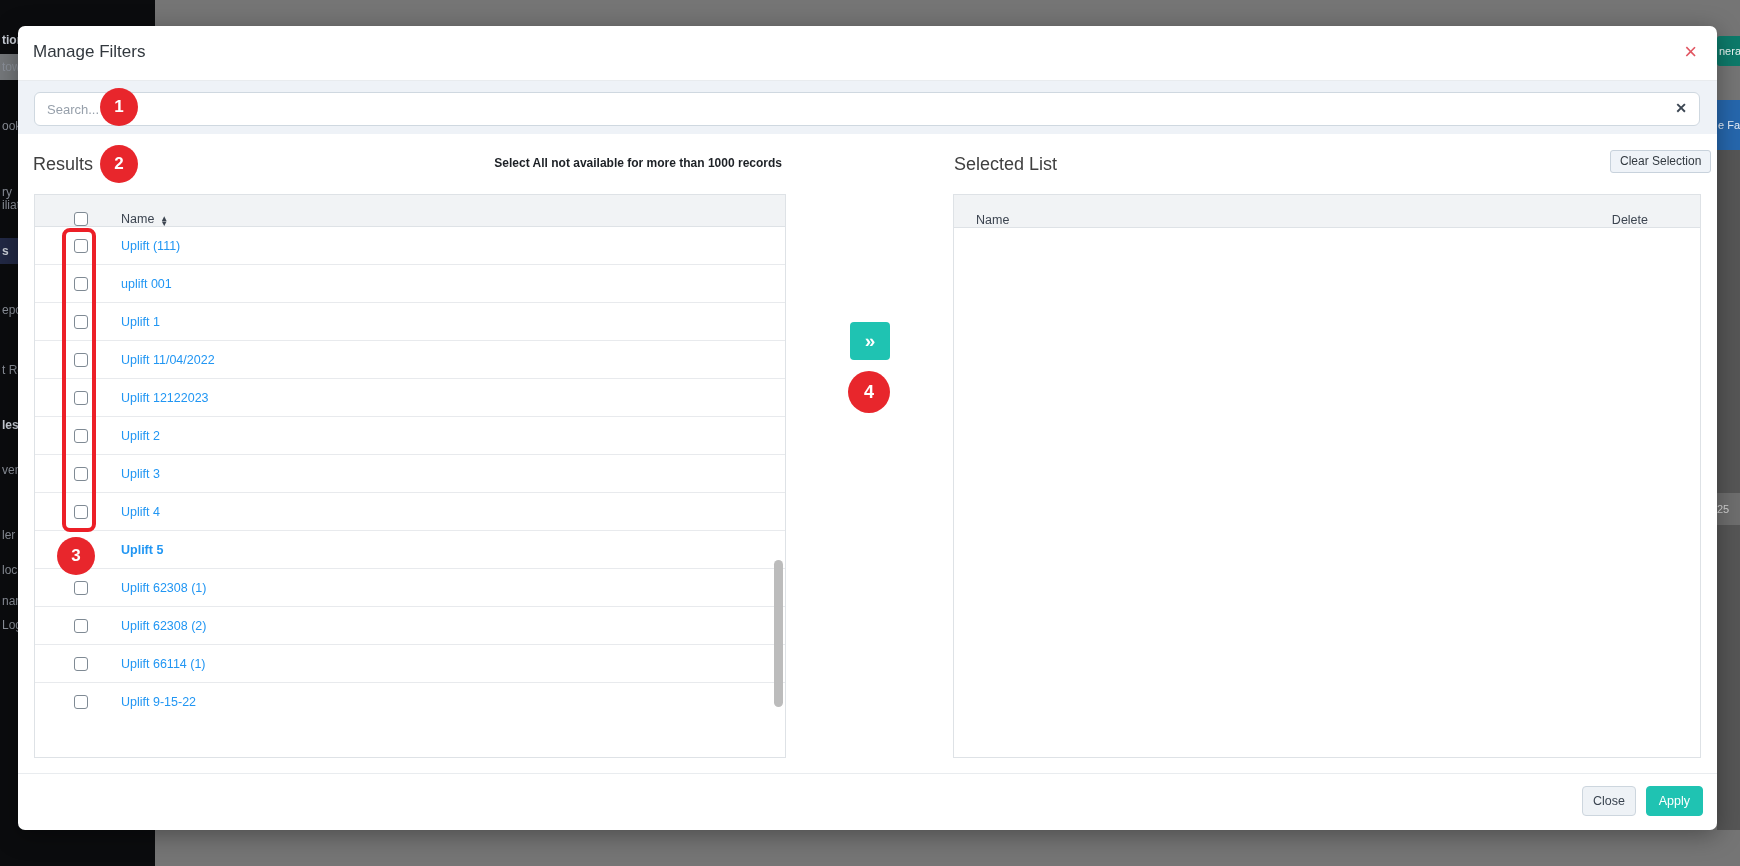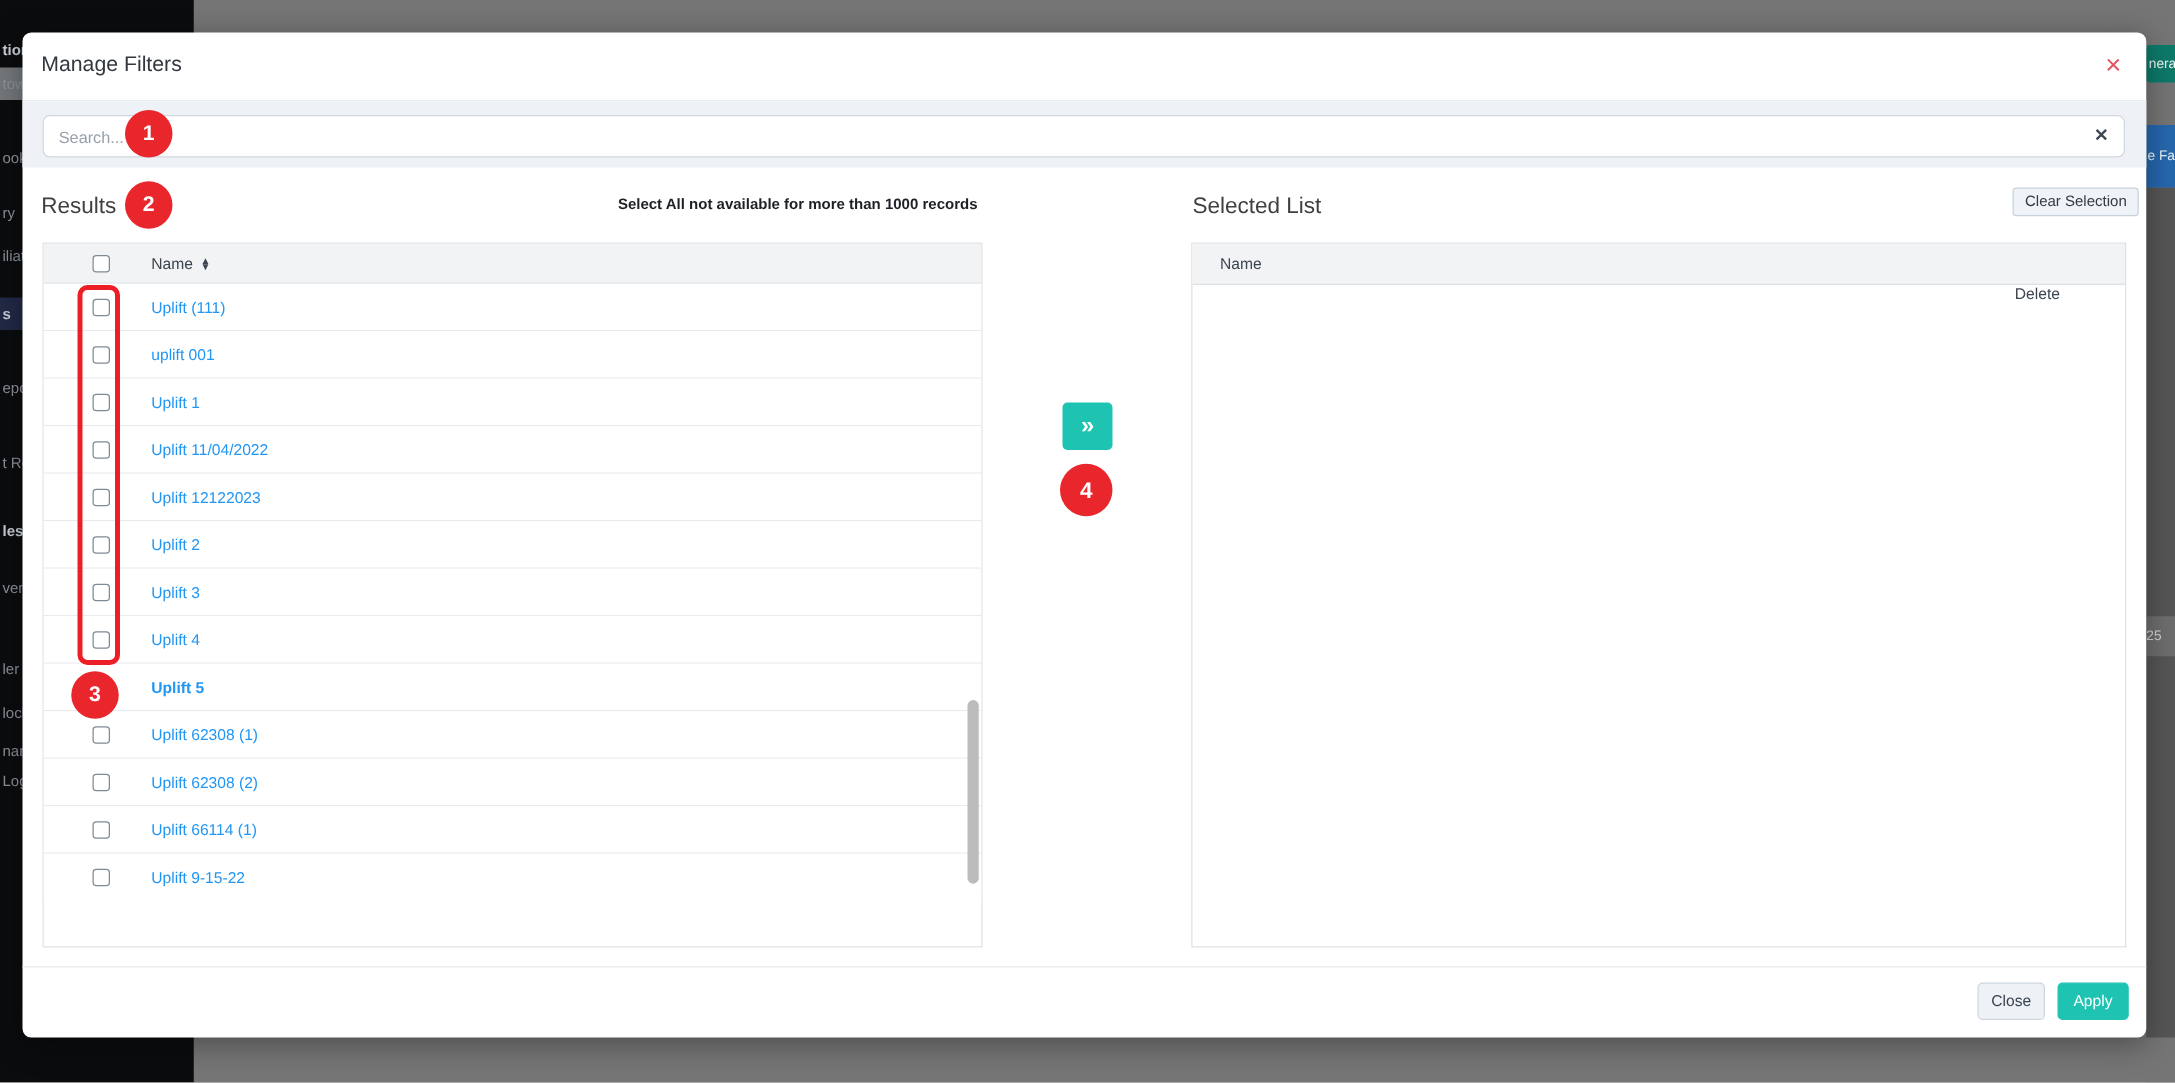--- a/index.html
+++ b/index.html
@@ -47,21 +47,21 @@
   .sec-heading { position:absolute; font-size:18px; color:#404040; }
   .notice { position:absolute; font-size:12px; font-weight:600; color:#1d2126; }
 
   .clear-btn { position:absolute; left:1592px; top:124px; height:23px; padding:0 9px; background:#eff3f8;
                border:1px solid #c8d2dc; border-radius:3px; font-size:12px; color:#333a41; line-height:21px; cursor:pointer; }
 
   
   .tbl { position:absolute; border:1px solid #dee2e6; background:#fff; }
   .tbl-left { left:16px; top:168px; width:752px; height:564px; }
   .tbl-right { left:935px; top:168px; width:748px; height:564px; }
-  .thead { height:32px; background:#f1f3f5; border-bottom:1px solid #dee2e6; display:flex; align-items:center; }
+  .thead { height:32px; background:#f1f3f5; border-bottom:1px solid #dee2e6; display:flex; align-items:flex-end; }
   .thead-right { height:33px; }
   .th-label { font-size:12.5px; color:#3c4450; }
   .cbx { width:14px; height:14px; border:1.5px solid #7f8a94; border-radius:3px; background:#fff; flex:0 0 auto; cursor:pointer; }
   .lead-pad { width:39px; flex:0 0 auto; }
   .gap-pad { width:33px; flex:0 0 auto; }
   .sort-icon { display:inline-flex; flex-direction:column; margin-left:6px; color:#3c4450; font-size:8px; line-height:5px; }
   .row { height:38px; display:flex; align-items:center; border-bottom:1px solid #e8eaed; background:#fff; }
   .row:last-child { border-bottom:none; }
   .row-link { font-size:12.5px; color:#2196f3; cursor:pointer; text-decoration:none; }
   .scrollthumb { position:absolute; left:756px; top:534px; width:9px; height:147px; background:#bcbcbc; border-radius:5px; cursor:grab; }
@@ -87,21 +87,21 @@
 </head>
 <body>
 
 <div class="stage">
 
   <div class="sidebar">
       <div class="side-frag bold" style="top: 40px;">tion</div>
       <div class="side-band gray" style="top: 67px;"></div>
       <div class="side-frag" style="top: 67px;">tow</div>
       <div class="side-frag" style="top: 126px;">ook</div>
-      <div class="side-frag" style="top: 170px;">ry</div>
+      <div class="side-frag" style="top: 192px;">ry</div>
       <div class="side-frag" style="top: 205px;">iliati</div>
       <div class="side-band navy" style="top: 251px;"></div>
       <div class="side-frag bold" style="top: 251px;">s</div>
       <div class="side-frag" style="top: 310px;">epor</div>
       <div class="side-frag" style="top: 370px;">t Re</div>
       <div class="side-frag bold" style="top: 425px;">les</div>
       <div class="side-frag" style="top: 470px;">vent</div>
       <div class="side-frag" style="top: 535px;">ler</div>
       <div class="side-frag" style="top: 570px;">lock</div>
       <div class="side-frag" style="top: 601px;">nanc</div>

